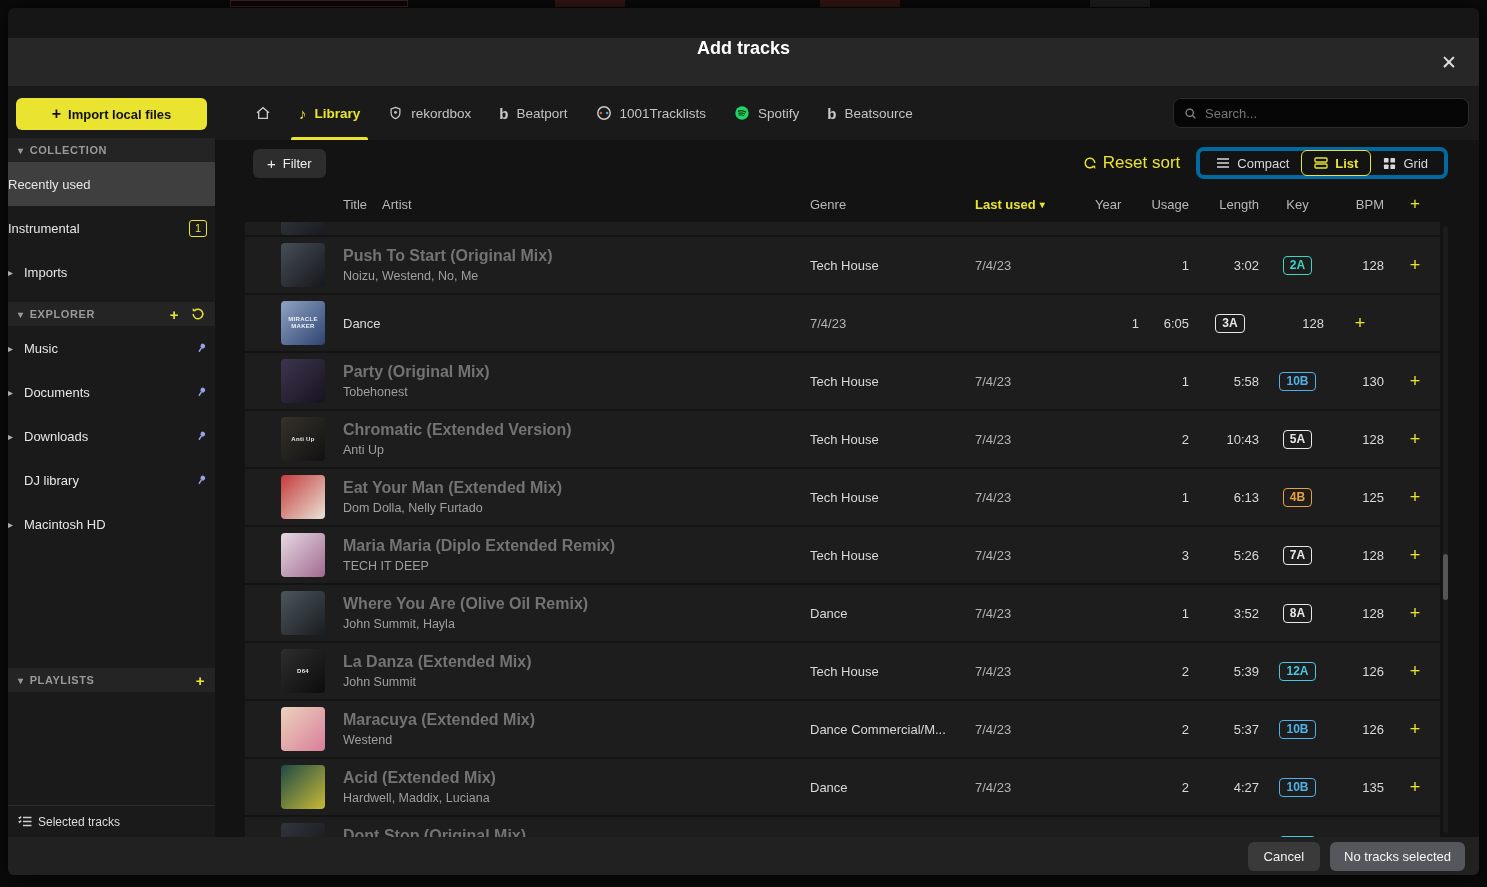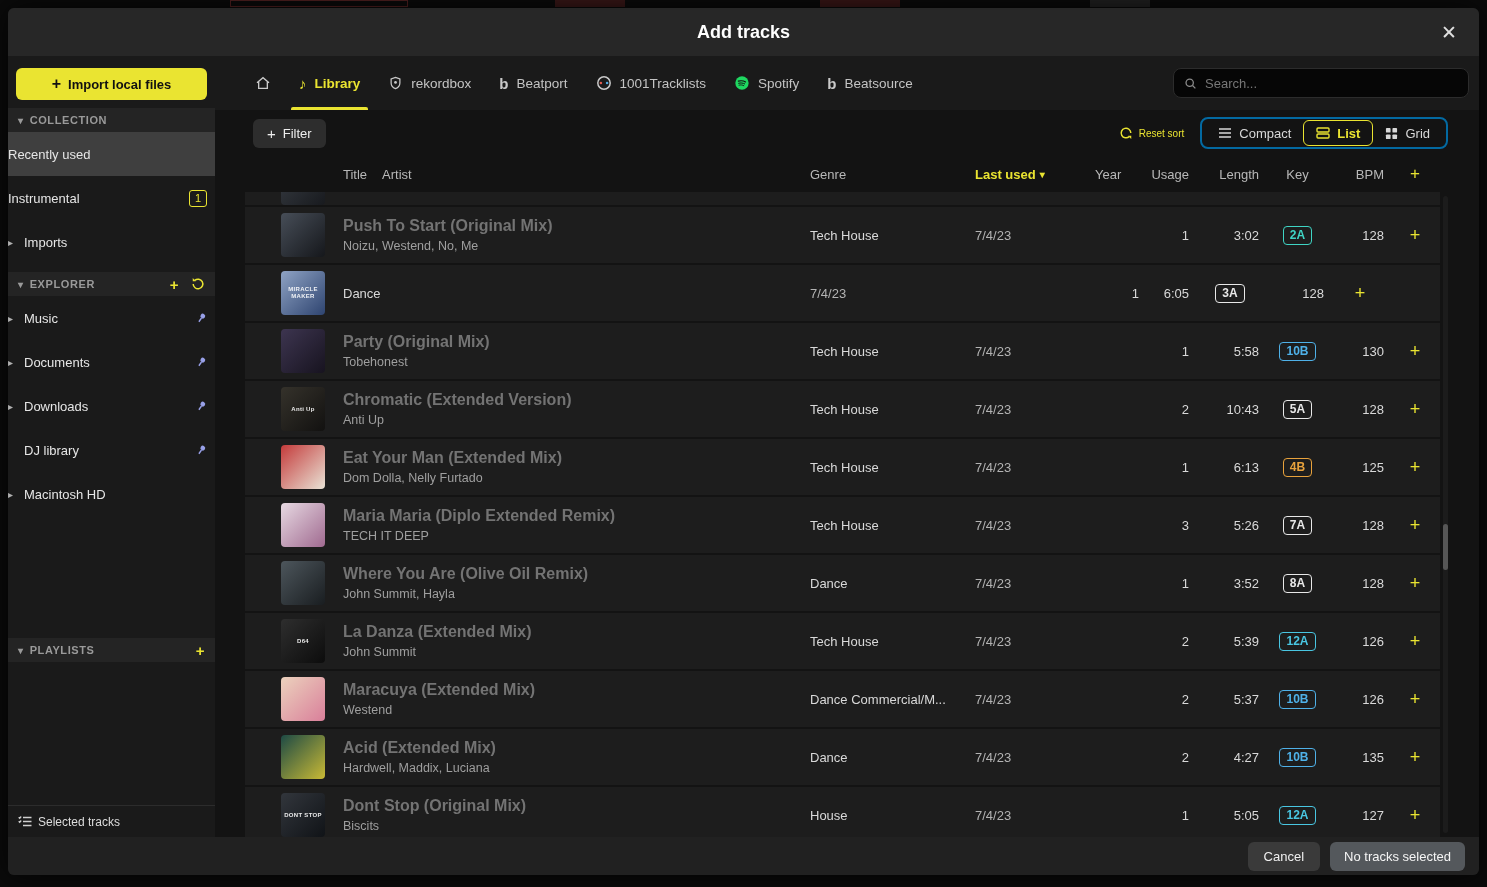--- a/index.html
+++ b/index.html
@@ -9,21 +9,21 @@
 
   
   .backdrop { position:absolute; inset:0; background:#0b0b0b; }
   .bg-box { position:absolute; top:0; height:7px; }
 
   
   .modal { position:absolute; left:8px; top:8px; width:1471px; height:867px;
            background:#161616; border-radius:6px; overflow:hidden;
            display:flex; flex-direction:column; box-shadow:0 0 30px rgba(0,0,0,.8); }
   .modal-header { height:48px; background:#272727; position:relative;
-                  display:flex; align-items:center; justify-content:center; flex:0 0 auto; }
+                  display:flex; align-items:flex-start; justify-content:center; flex:0 0 auto;margin-top:30px; }
   .modal-title { font-size:18px; font-weight:700; color:#ffffff; }
   .close-btn { position:absolute; right:16px; top:10px; width:28px; height:28px;
                background:none; border:none; color:#e0e0e0; font-size:19px; cursor:pointer; }
 
   .modal-body { flex:1; display:flex; min-height:0; }
 
   
   .sidebar { width:207px; background:#1a1a1a; display:flex; flex-direction:column; flex:0 0 auto; }
   .import-btn { margin:12px 8px 8px 8px; height:32px; background:var(--accent); border:none;
                 border-radius:6px; font-family:inherit; font-size:13px; font-weight:700; color:#111;
@@ -67,22 +67,22 @@
                       font-family:inherit; font-size:13px; }
   .search-box input::placeholder { color:#777777; }
 
   .toolbar { height:46px; display:flex; align-items:center; padding:0 31px 0 38px; flex:0 0 auto; }
   .filter-btn { height:29px; background:#2d2d2d; border:none; border-radius:6px; color:#eeeeee;
                 font-family:inherit; font-size:13px; display:flex; align-items:center; gap:7px;
                 padding:0 14px; cursor:pointer; }
   .filter-btn .fplus { font-size:15px; }
   .toolbar-right { margin-left:auto; display:flex; align-items:center; gap:16px; }
   .reset-sort { background:none; border:none; color:var(--accent); font-family:inherit;
-                font-size:10px; display:flex; align-items:center; gap:6px; cursor:pointer; }
-  .view-group { border:2px solid #0369a1; border-radius:8px; display:flex; align-items:center;
+                font-size:17px; display:flex; align-items:center; gap:6px; cursor:pointer; }
+  .view-group { border:4px solid #0369a1; border-radius:8px; display:flex; align-items:center;
                 height:32px; padding:0 4px; }
   .view-btn { background:none; border:none; color:#d8d8d8; font-family:inherit; font-size:13px;
               display:flex; align-items:center; gap:7px; padding:0 12px; height:26px;
               cursor:pointer; border-radius:6px; }
   .view-btn.active { border:1.5px solid var(--accent); color:var(--accent); font-weight:700; }
 
   
   .rowgrid { display:grid;
              grid-template-columns:36px 44px 18px 1fr 165px 120px 50px 50px 70px 65px 60px 50px;
              align-items:center; }

